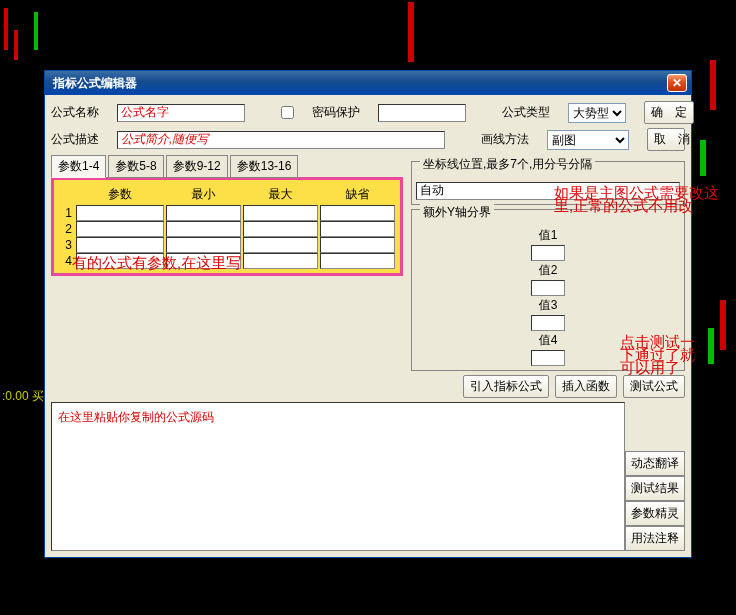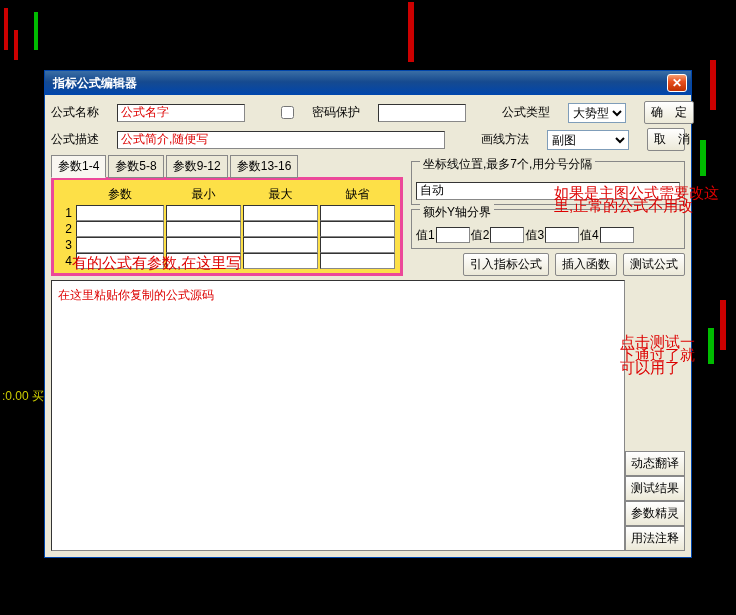--- a/index.html
+++ b/index.html
@@ -143,21 +143,21 @@
   position: relative;
 }
 .box-title {
   position: relative;
   top: -10px;
   left: 4px;
   background: #ece9d8;
   padding: 0 3px;
   display: inline-block;
 }
-.yaxis-row { display: flex; gap: 1px; align-items: center; margin-top: -4px; }
+.yaxis-row { display: flex; gap: 1px; align-items: center; margin-top: -4px; flex-direction: column; }
 .yaxis-row input { width: 34px; border: 1px inset #888; height: 16px; }
 .btn-row { display: flex; gap: 6px; justify-content: flex-end; }
 
 .code-wrap { flex: 1; display: flex; }
 .code-area {
   flex: 1;
   border: 1px inset #888;
   background: #fff;
   padding: 6px;
   font-size: 12px;
@@ -213,21 +213,21 @@
         <input class="txt" style="width: 88px;">
         <span style="flex:1"></span>
         <span class="lbl">公式类型</span>
         <select class="select" style="width:84px">
           <option>大势型</option>
         </select>
         <button class="btn" style="width:54px">确　定</button>
       </div>
       <div class="row">
         <span class="lbl">公式描述</span>
-        <input class="txt redtxt" style="width: 336px;" value="公式简介,随便写">
+        <input class="txt redtxt" style="width: 336px; font-style: italic;" value="公式简介,随便写">
         <span style="flex:1"></span>
         <span class="lbl">画线方法</span>
         <select class="select" style="width:84px">
           <option>副图</option>
         </select>
         <button class="btn" style="width:38px">取　消</button>
       </div>
     </div>
 
     <div class="mid">

